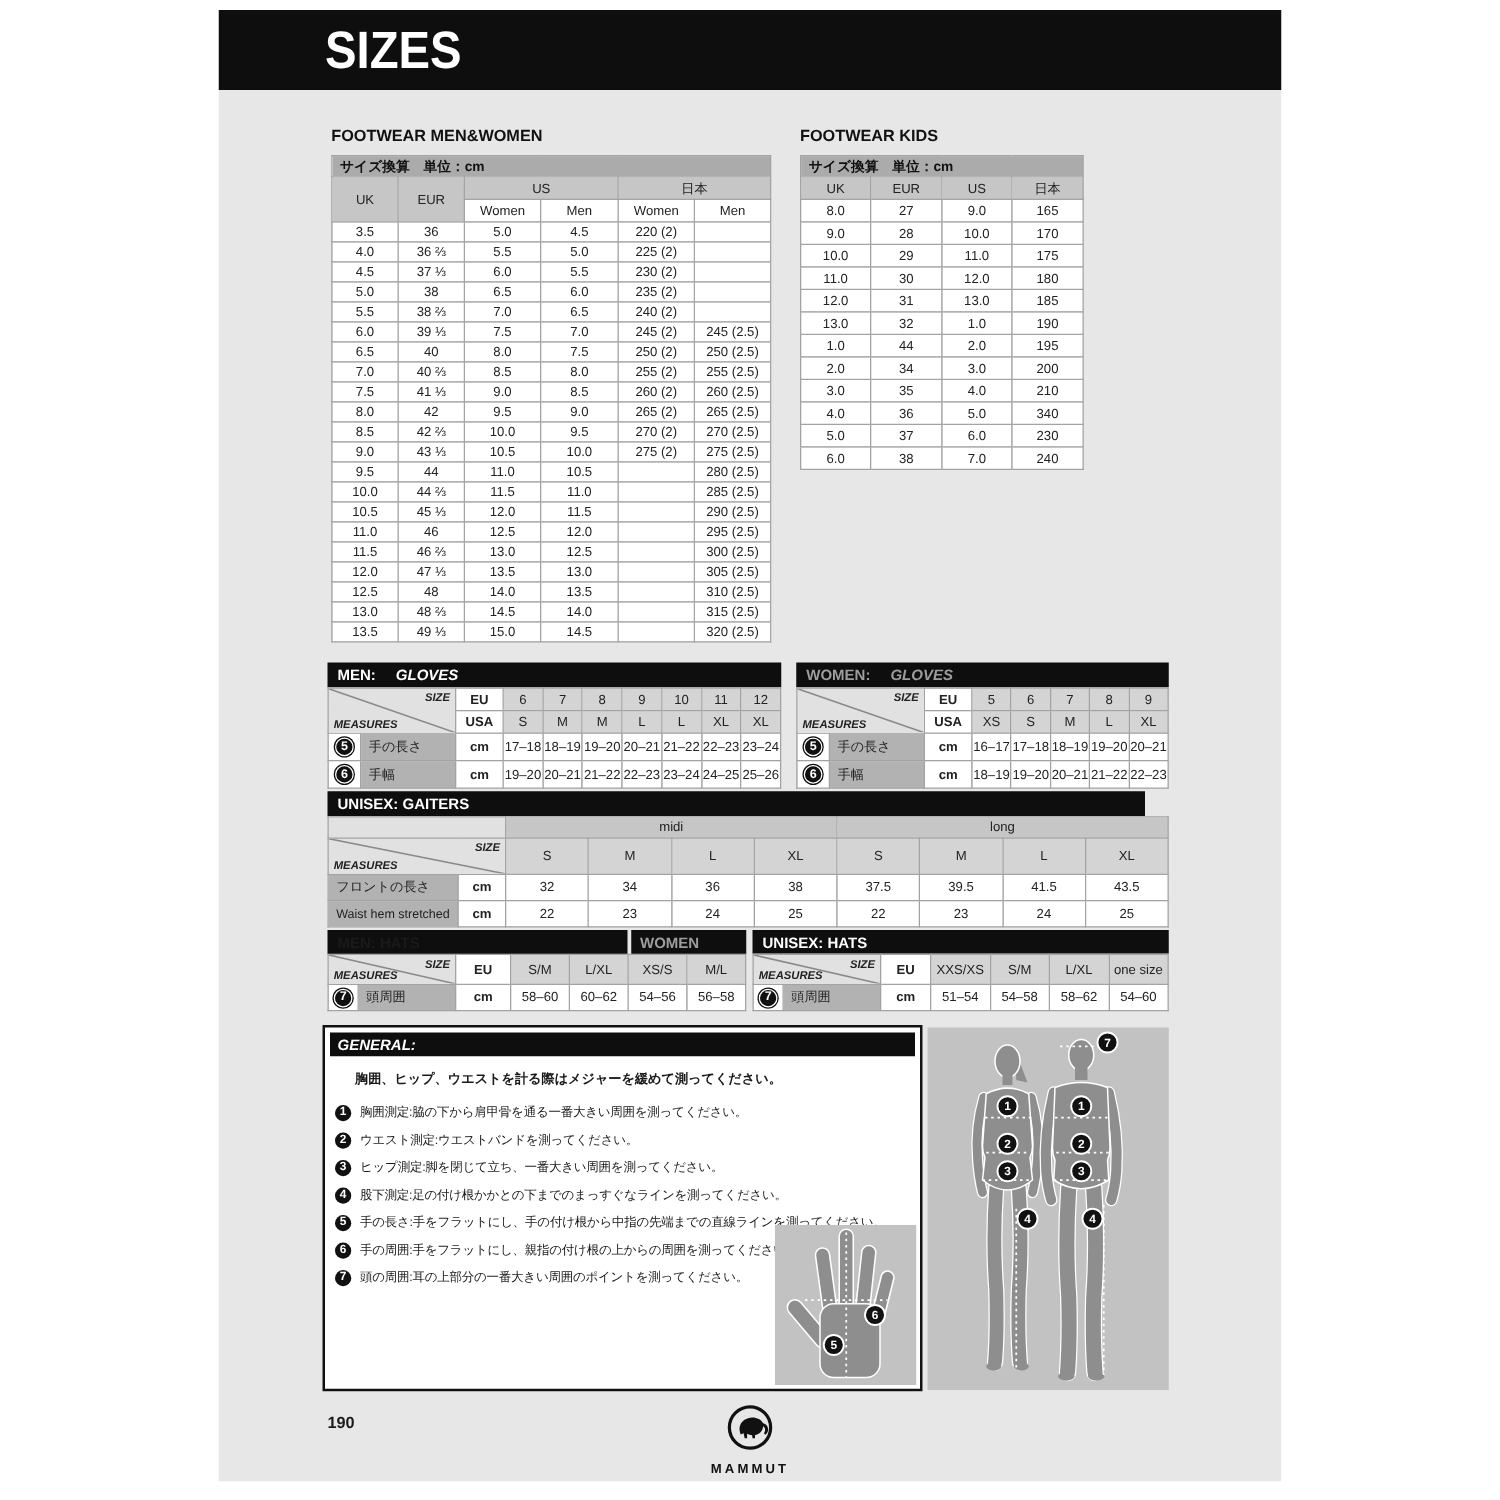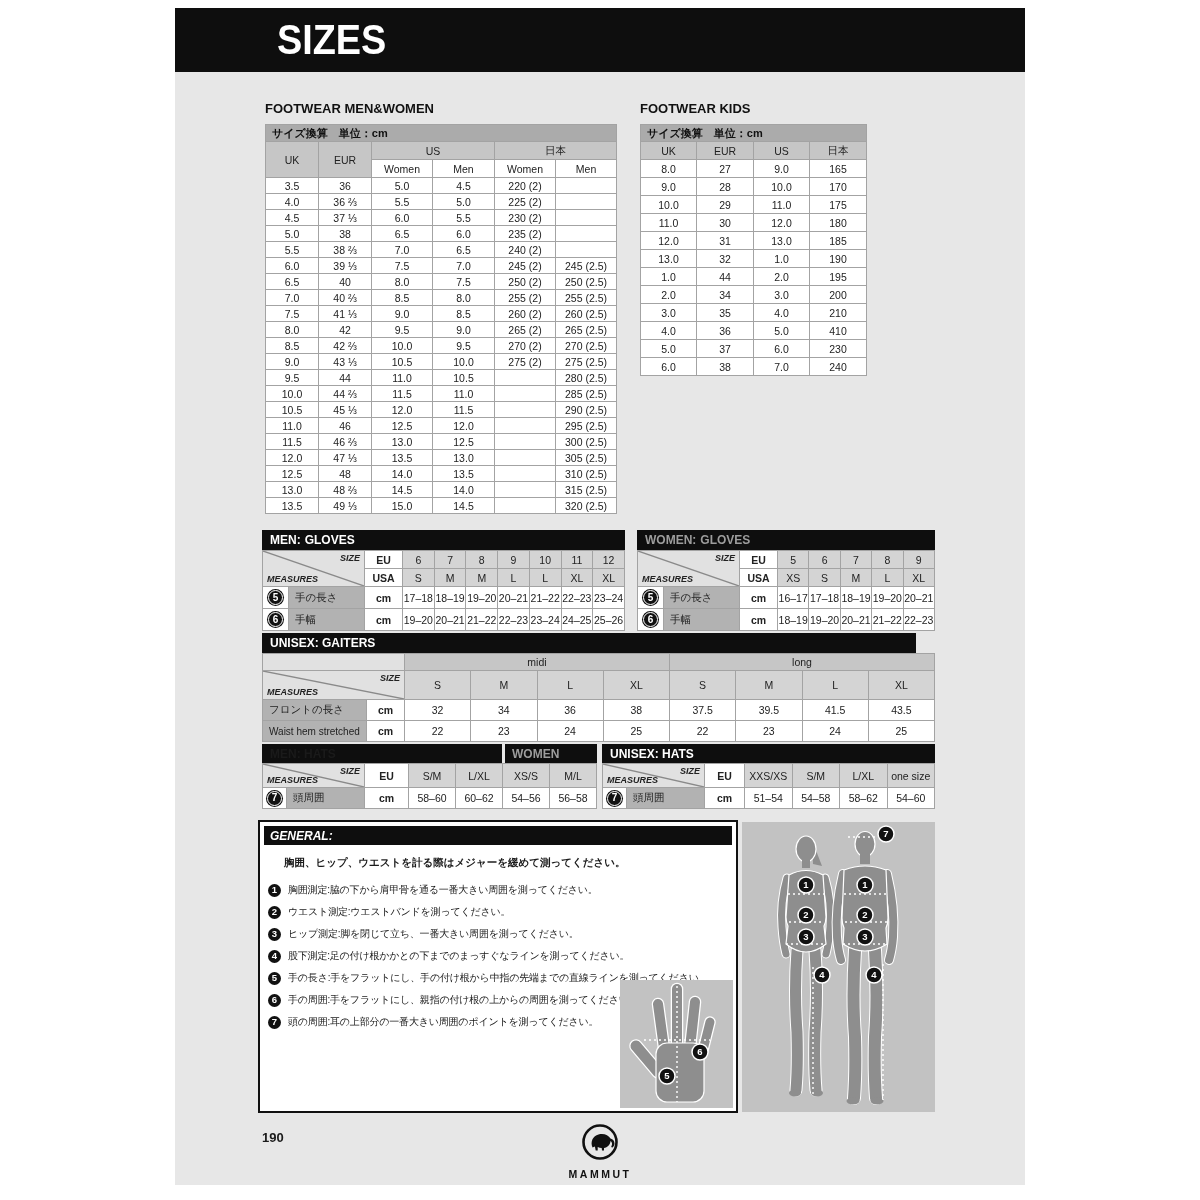--- a/index.html
+++ b/index.html
@@ -2,21 +2,21 @@
 <html><head>
 <meta charset="utf-8">
 <style>
   * { margin:0; padding:0; box-sizing:border-box; }
   html,body { width:1200px; height:1200px; background:#fff; overflow:hidden;
     font-family:"Liberation Sans","DejaVu Sans",sans-serif; color:#1a1a1a; }
   .abs { position:absolute; }
 
   
   #panel { left:175px; top:72px; width:850px; height:1113px; background:#e7e7e7; }
-  #titlebar { left:175px; top:8px; width:850px; height:64px; background:#0e0e0e; color:#fff; display:flex; align-items:center;padding-left:17px; }
+  #titlebar { left:175px; top:8px; width:850px; height:64px; background:#0e0e0e; color:#fff; display:flex; align-items:center; }
   #titlebar .t { margin-left:85px; font-size:42px; font-weight:bold; letter-spacing:0; transform:scaleX(.9); transform-origin:left center; }
 
   .sec-title { font-weight:bold; font-size:13px; height:16px; margin-bottom:7px; color:#111; white-space:nowrap; }
 
   table { border-collapse:collapse; table-layout:fixed; background:#e7e7e7; }
   td { border:1px solid #a3a3a3; background:#fff; text-align:center; font-size:10.5px; color:#222;
        padding:0; overflow:hidden; white-space:nowrap; vertical-align:middle; }
   td.unitbar { background:#ababab; font-weight:bold; font-size:11px; text-align:left; padding-left:6px; height:17px; color:#111; }
   td.gray1 { background:#c6c6c6; }
   td.gray2 { background:#d4d4d4; }
@@ -24,21 +24,21 @@
   td.lab { font-weight:bold; background:#fff; }
   td.jl { text-align:left; padding-left:6px; }
   td.diagbg { background:#e1e1e1; }
 
   td.diag { background:#e1e1e1; position:relative; }
   .diag .dline { position:absolute; left:0; top:0; width:100%; height:100%; }
   .diag .sz { position:absolute; top:2px; right:4px; font-style:italic; font-weight:bold; font-size:9px; color:#222; }
   .diag .ms { position:absolute; bottom:2px; left:4px; font-style:italic; font-weight:bold; font-size:9px; color:#222; }
 
   .bar { background:#0e0e0e; color:#fff; font-weight:bold; font-size:12px; display:flex; align-items:center; padding-left:8px; height:20px; white-space:nowrap; }
-  .bar .it { margin-left:4px; }
+  .bar .it { font-style:italic; margin-left:16px; }
   .bar.graytxt { color:#9d9d9d; }
   .hats-bar { background:transparent; padding:0; display:flex; gap:3px; height:19px; }
   .hats-bar .seg1 { flex:0 0 240px; background:#0e0e0e; display:flex; align-items:center; padding-left:8px; }
   .hats-bar .seg2 { flex:1; background:#0e0e0e; color:#9d9d9d; display:flex; align-items:center; padding-left:7px; }
 
   .tA tr.hr td { height:18px; font-size:10.5px; }
   .tA tbody td { height:16px; font-size:10.5px; }
   .tB tr.hr td { height:18px; }
   .tB tbody td { height:18px; }
   .tG tr.szrow td { height:18px; }
@@ -353,21 +353,21 @@
         <tr>
           <td>3.0</td>
           <td>35</td>
           <td>4.0</td>
           <td>210</td>
         </tr>
         <tr>
           <td>4.0</td>
           <td>36</td>
           <td>5.0</td>
-          <td>410</td>
+          <td>340</td>
         </tr>
         <tr>
           <td>5.0</td>
           <td>37</td>
           <td>6.0</td>
           <td>230</td>
         </tr>
         <tr>
           <td>6.0</td>
           <td>38</td>

